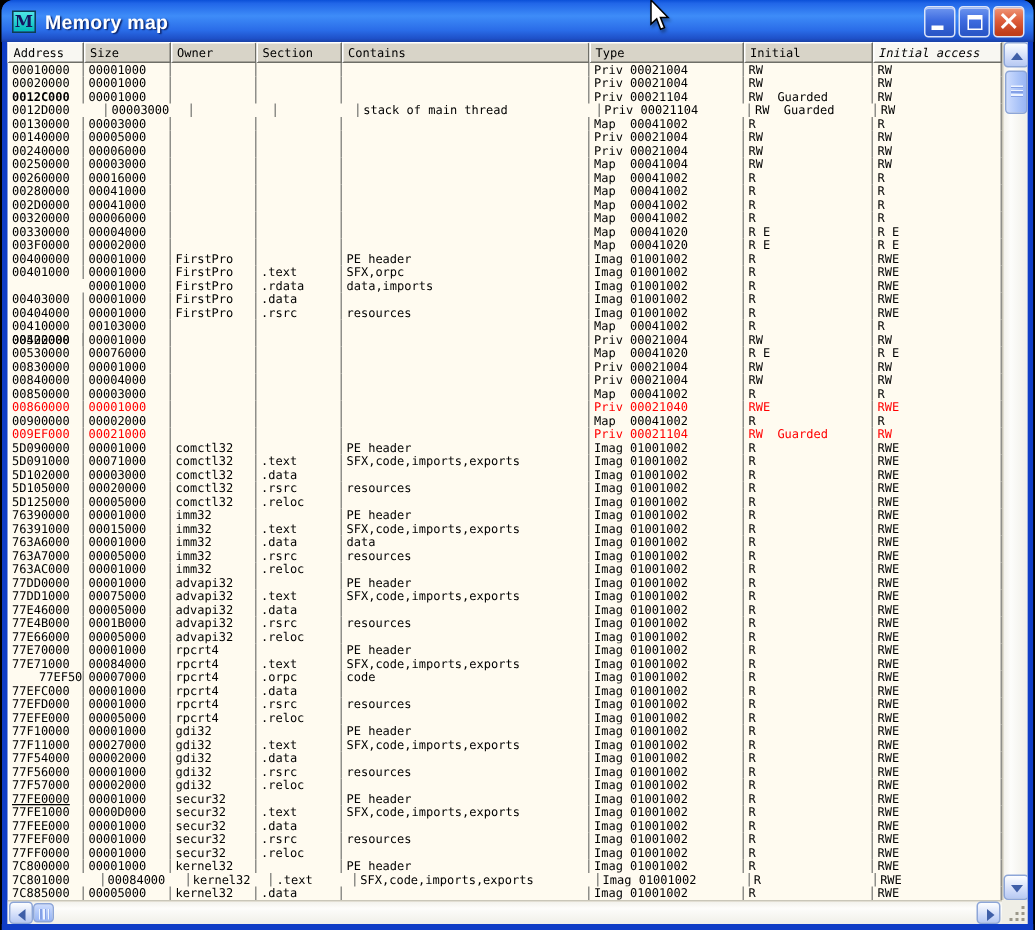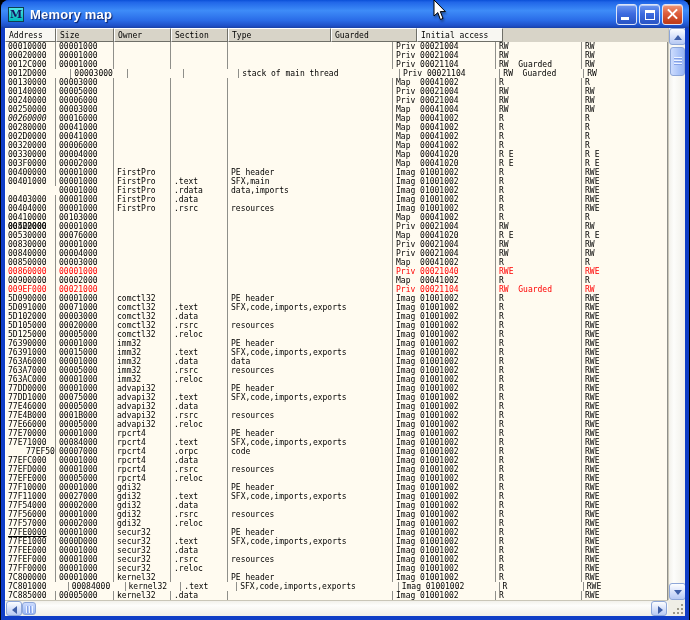--- a/index.html
+++ b/index.html
@@ -114,23 +114,24 @@
         </div>
     </div>
   </div>
 
   <div class="content">
     <div class="header-row">
         <div class="hcell hl" style="width: 51px;">Address</div>
         <div class="hcell" style="width: 58px;">Size</div>
         <div class="hcell" style="width: 57px;">Owner</div>
         <div class="hcell" style="width: 57px;">Section</div>
+        <div class="hcell" style="width: 165px;">Contains</div>
         <div class="hcell" style="width: 103px;">Type</div>
-        <div class="hcell" style="width: 86px;">Guarded</div>
-        <div class="hcell hl" style="width: 86px;">Initial access</div>
+        <div class="hcell" style="width: 86px;">Initial</div>
+        <div class="hcell hl" style="width: 86px; font-style: italic;">Initial access</div>
       </div>
     <div class="table-body">
         <div class="trow">
           <div class="tcell" style="width: 51px;">00010000</div>
           <div class="tcell" style="width: 58px;">00001000</div>
           <div class="tcell" style="width: 57px;"></div>
           <div class="tcell" style="width: 57px;"></div>
           <div class="tcell" style="width: 165px;"></div>
           <div class="tcell" style="width: 103px;">Priv 00021004</div>
           <div class="tcell" style="width: 86px;">RW</div>
@@ -140,21 +141,21 @@
           <div class="tcell" style="width: 51px;">00020000</div>
           <div class="tcell" style="width: 58px;">00001000</div>
           <div class="tcell" style="width: 57px;"></div>
           <div class="tcell" style="width: 57px;"></div>
           <div class="tcell" style="width: 165px;"></div>
           <div class="tcell" style="width: 103px;">Priv 00021004</div>
           <div class="tcell" style="width: 86px;">RW</div>
           <div class="tcell" style="width: 86px;">RW</div>
         </div>
         <div class="trow">
-          <div class="tcell" style="width: 51px;">0012C000</div>
+          <div class="tcell" style="width: 51px; font-weight: bold;">0012C000</div>
           <div class="tcell" style="width: 58px;">00001000</div>
           <div class="tcell" style="width: 57px;"></div>
           <div class="tcell" style="width: 57px;"></div>
           <div class="tcell" style="width: 165px;"></div>
           <div class="tcell" style="width: 103px;">Priv 00021104</div>
           <div class="tcell" style="width: 86px;">RW  Guarded</div>
           <div class="tcell" style="width: 86px;">RW</div>
         </div>
         <div class="trow">
           <div class="tcell" style="width: 68px;">0012D000</div>
@@ -200,21 +201,21 @@
           <div class="tcell" style="width: 51px;">00250000</div>
           <div class="tcell" style="width: 58px;">00003000</div>
           <div class="tcell" style="width: 57px;"></div>
           <div class="tcell" style="width: 57px;"></div>
           <div class="tcell" style="width: 165px;"></div>
           <div class="tcell" style="width: 103px;">Map  00041004</div>
           <div class="tcell" style="width: 86px;">RW</div>
           <div class="tcell" style="width: 86px;">RW</div>
         </div>
         <div class="trow">
-          <div class="tcell" style="width: 51px; font-style: italic;">00260000</div>
+          <div class="tcell" style="width: 51px;">00260000</div>
           <div class="tcell" style="width: 58px;">00016000</div>
           <div class="tcell" style="width: 57px;"></div>
           <div class="tcell" style="width: 57px;"></div>
           <div class="tcell" style="width: 165px;"></div>
           <div class="tcell" style="width: 103px;">Map  00041002</div>
           <div class="tcell" style="width: 86px;">R</div>
           <div class="tcell" style="width: 86px;">R</div>
         </div>
         <div class="trow">
           <div class="tcell" style="width: 51px;">00280000</div>
@@ -274,21 +275,21 @@
           <div class="tcell" style="width: 165px;">PE header</div>
           <div class="tcell" style="width: 103px;">Imag 01001002</div>
           <div class="tcell" style="width: 86px;">R</div>
           <div class="tcell" style="width: 86px;">RWE</div>
         </div>
         <div class="trow">
           <div class="tcell" style="width: 51px;">00401000</div>
           <div class="tcell" style="width: 58px;">00001000</div>
           <div class="tcell" style="width: 57px;">FirstPro</div>
           <div class="tcell" style="width: 57px;">.text</div>
-          <div class="tcell" style="width: 165px;">SFX,main</div>
+          <div class="tcell" style="width: 165px;">SFX,orpc</div>
           <div class="tcell" style="width: 103px;">Imag 01001002</div>
           <div class="tcell" style="width: 86px;">R</div>
           <div class="tcell" style="width: 86px;">RWE</div>
         </div>
         <div class="trow">
           <div class="tcell" style="width: 51px; margin-top: 36px;">00402000</div>
           <div class="tcell" style="width: 58px;">00001000</div>
           <div class="tcell" style="width: 57px;">FirstPro</div>
           <div class="tcell" style="width: 57px;">.rdata</div>
           <div class="tcell" style="width: 165px;">data,imports</div>

